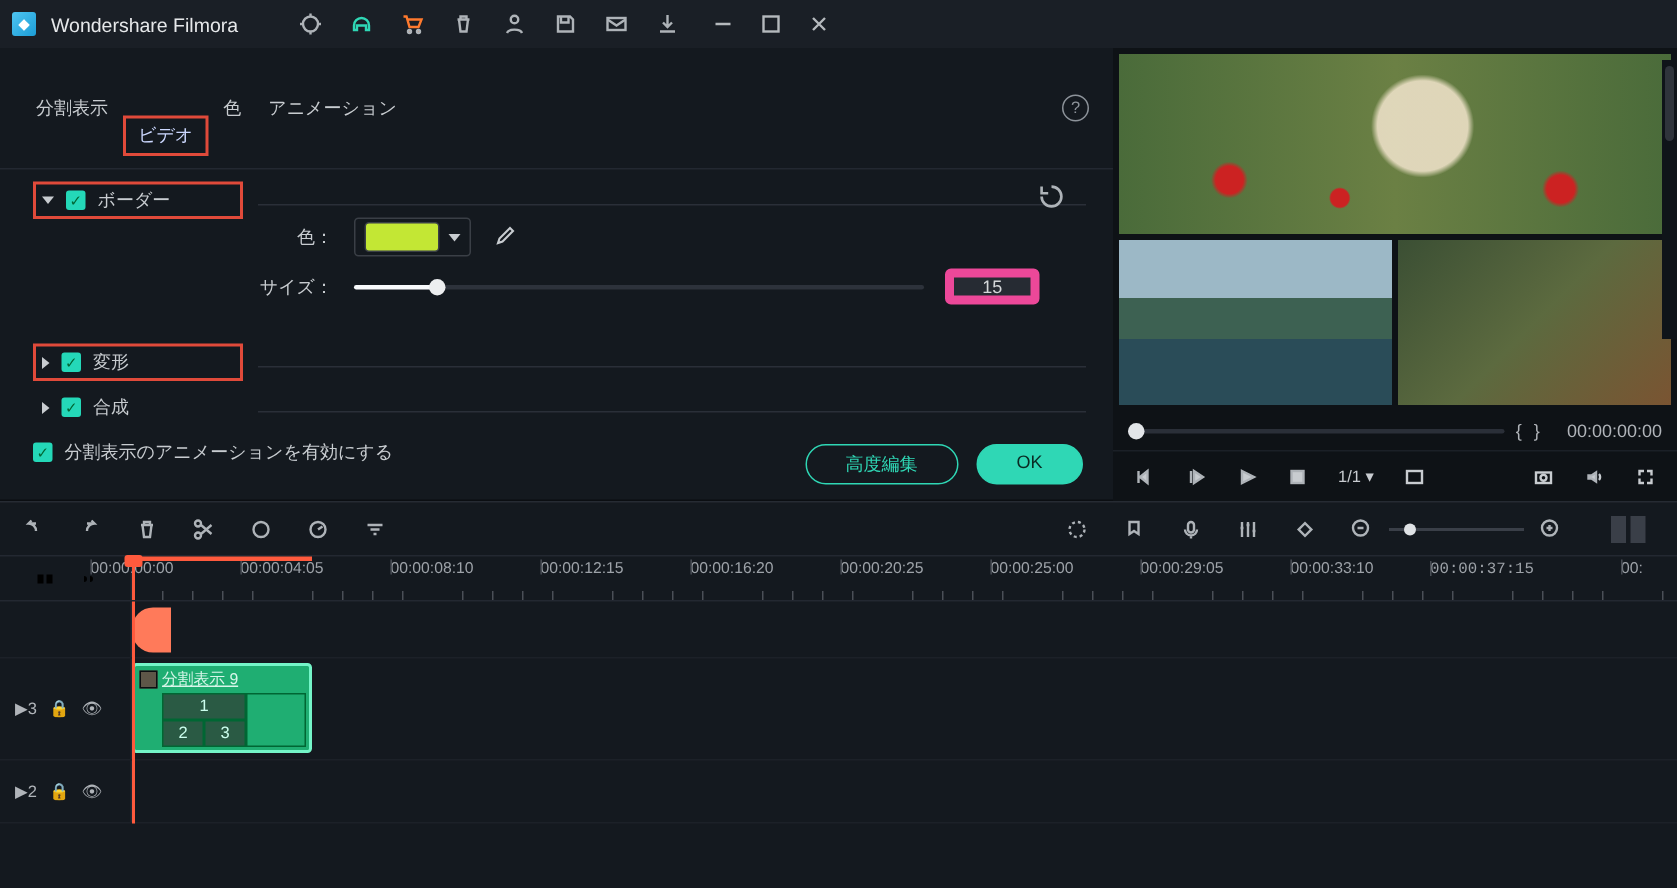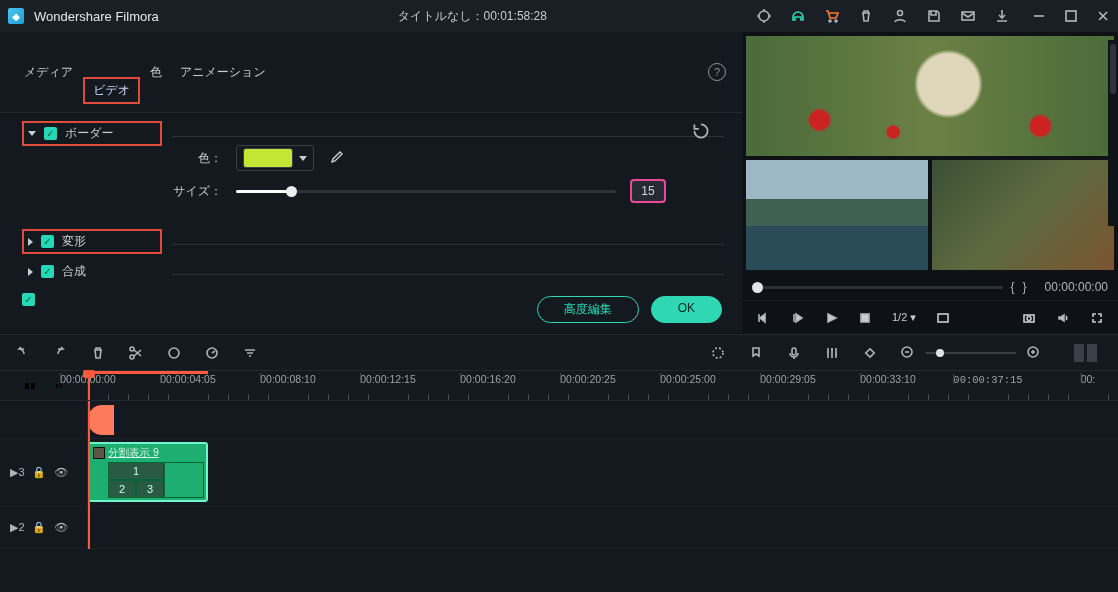--- a/index.html
+++ b/index.html
@@ -31,21 +31,21 @@
   .sec-label { font-size:12px; color:#c8ccd0;}
   .sec-rule { flex:1; height:1px; background:#2a2f38; margin-left:8px;}
   .row { display:flex; align-items:center; gap:14px; padding:8px 0 0 140px;}
   .lbl { width:60px; text-align:right; color:#c8ccd0; font-size:12px;}
   .swatch { width:50px; height:20px; background:#c3e734; border:1px solid #3a3f46; border-radius:3px;}
   .dropcaret { width:0;height:0;border-left:4px solid transparent;border-right:4px solid transparent;border-top:5px solid #c8ccd0;}
   .eyedrop { width:16px; height:16px; color:#c8ccd0;}
   .slider { width:380px; height:3px; background:#2d323b; position:relative; border-radius:2px;}
   .slider .fill { width:55px; height:100%; background:#f8fafc; border-radius:2px;}
   .slider .thumb { position:absolute; top:-4px; left:50px; width:11px; height:11px; border-radius:50%; background:#eceef0;}
-  .valbox { width:36px; height:24px; background:#262b33; border:2px solid #ec4899; border-radius:4px; display:flex; align-items:center; justify-content:center; color:#d4d7da;}
+  .valbox { width:63px; height:24px; background:#262b33; border:6px solid #ec4899; border-radius:4px; display:flex; align-items:center; justify-content:center; color:#d4d7da;}
   .resetbtn { position:absolute; right:30px; top:88px; width:22px; height:22px; color:#9ba0a6;}
   .foot-check { display:flex; align-items:center; gap:8px; padding:10px 0 12px 22px;}
   .btnrow { position:absolute; right:20px; bottom:10px; display:flex; gap:12px;}
   .btn { padding:4px 26px; border-radius:14px; font-size:12px; cursor:pointer;}
   .btn.adv { background:#14191f; border:1.5px solid #2fd7b5; color:#2fd7b5;}
   .btn.ok { background:#2fd7b5; border:1.5px solid #2fd7b5; color:#0a2b24;}
   .preview { flex:1; background:#0e1216; display:flex; flex-direction:column;}
   .pv-vid { flex:1; margin:4px; display:flex; flex-direction:column; gap:4px;}
   .pv-top { flex:1.1; background:linear-gradient(90deg,#4a6b3a,#6b8044,#4a6b3a); position:relative; overflow:hidden;}
   .pv-top::after{content:"";position:absolute;inset:0;background:radial-gradient(circle at 55% 40%,rgba(236,224,198,.9) 0 14%,transparent 16%),radial-gradient(circle at 20% 70%,#c22 0 3%,transparent 4%),radial-gradient(circle at 80% 75%,#c22 0 3%,transparent 4%),radial-gradient(circle at 40% 80%,#c22 0 2.5%,transparent 3%);}
@@ -95,21 +95,20 @@
   .righticons svg, .tl-toolbar svg, .pv-trans svg { stroke:#aeb3b8; fill:none; stroke-width:1.6;}
   .scrollbars { position:absolute; right:0; top:40px; width:10px; height:186px; background:linear-gradient(#0f1419,#0f1419);}
   .scrollbars .sb { position:absolute; right:2px; top:4px; width:6px; height:50px; background:#2f343b; border-radius:3px;}
 </style>
 </head>
 <body>
 
 <div class="titlebar">
   <div class="logo">◆</div>
   <div class="appname">Wondershare Filmora</div>
-  <div class="centertitle">タイトルなし：00:01:58:28</div>
   <div class="righticons">
     <div class="icon">
         <svg viewBox="0 0 16 16">
           <circle cx="8" cy="8" r="5"></circle>
           <path d="M8 1v2M8 13v2M1 8h2M13 8h2"></path>
         </svg>
       </div>
     <div class="icon headph">
         <svg viewBox="0 0 16 16">
           <path d="M3 9a5 5 0 0110 0v3h-2V9H5v3H3z" stroke="#2fd7b5"></path>
@@ -160,21 +159,21 @@
     <div class="winbtn"><svg viewBox="0 0 14 14">
           <path d="M3 3l8 8M11 3l-8 8" stroke="#b5b9bd" stroke-width="1.6"></path>
         </svg></div>
   </div>
 </div>
 
 <div class="upper">
 
   <div class="propanel">
     <div class="tabs">
-      <div class="tab">メディア</div>
+      <div class="tab">分割表示</div>
       <div class="tab active">ビデオ</div>
       <div class="tab">色</div>
       <div class="tab">アニメーション</div>
       <div class="helpq">?</div>
     </div>
 
     <div class="section">
       <div class="section-head redbox" style="width:140px;">
         <span class="tri down"></span>
         <span class="chk">✓</span>
@@ -220,20 +219,21 @@
       <div class="section-head" style="width:140px;">
         <span class="tri"></span>
         <span class="chk">✓</span>
         <span class="sec-label">合成</span>
       </div>
       <div class="sec-rule" style="margin-top:-10px;margin-left:150px;"></div>
     </div>
 
     <div class="foot-check">
       <span class="chk">✓</span>
+      <span>分割表示のアニメーションを有効にする</span>
     </div>
 
     <div class="btnrow">
       <div class="btn adv">高度編集</div>
       <div class="btn ok">OK</div>
     </div>
   </div>
 
   <div class="preview">
     <div class="pv-vid">
@@ -257,21 +257,21 @@
           </svg></div>
       <div class="tcicon"><svg viewBox="0 0 14 14">
             <path d="M4 3v8M6 3l6 4-6 4z" fill="#c8ccd0"></path>
           </svg></div>
       <div class="tcicon"><svg viewBox="0 0 14 14">
             <path d="M4 3l8 4-8 4z" fill="#c8ccd0"></path>
           </svg></div>
       <div class="tcicon"><svg viewBox="0 0 14 14">
             <rect x="3" y="3" width="8" height="8" fill="#c8ccd0"></rect>
           </svg></div>
-      <span style="font-size:11px;"><span>1/2</span> <span>▾</span></span>
+      <span style="font-size:11px;"><span>1/1</span> <span>▾</span></span>
       <div class="tcicon"><svg viewBox="0 0 14 14">
             <rect x="2" y="3" width="10" height="8" fill="none" stroke="#c8ccd0"></rect>
           </svg></div>
       <div class="spacer"></div>
       <div class="tcicon"><svg viewBox="0 0 14 14">
             <rect x="2" y="4" width="10" height="7" fill="none" stroke="#c8ccd0"></rect>
             <circle cx="7" cy="7.5" r="2" fill="none" stroke="#c8ccd0"></circle>
           </svg></div>
       <div class="tcicon"><svg viewBox="0 0 14 14">
             <path d="M3 6h2l3-2v6l-3-2H3z" fill="#c8ccd0"></path>

